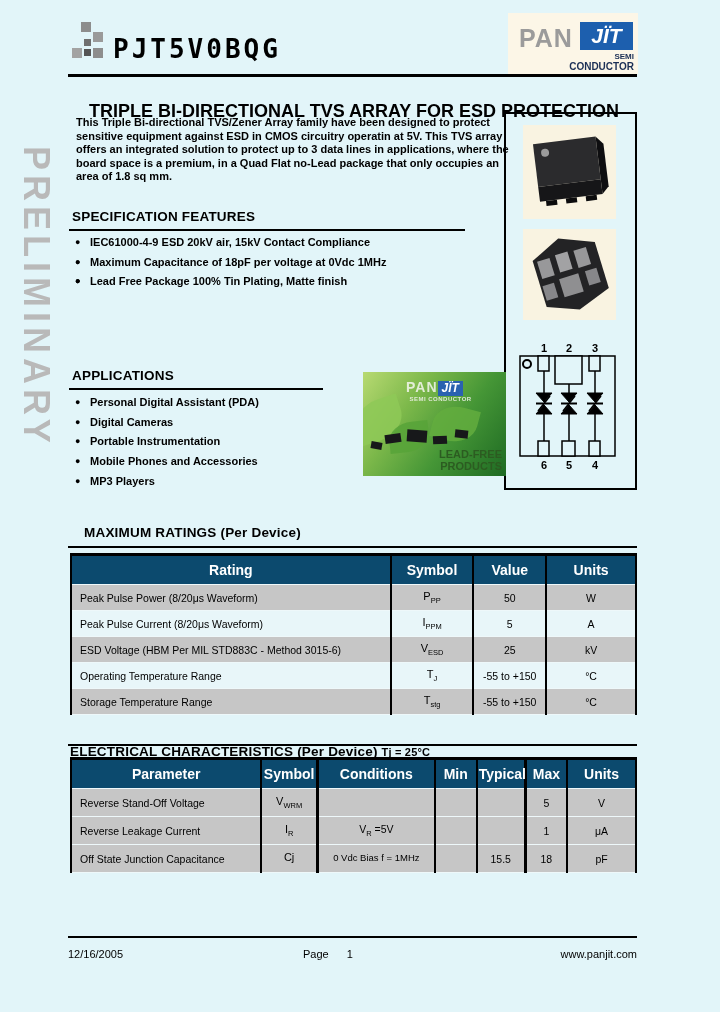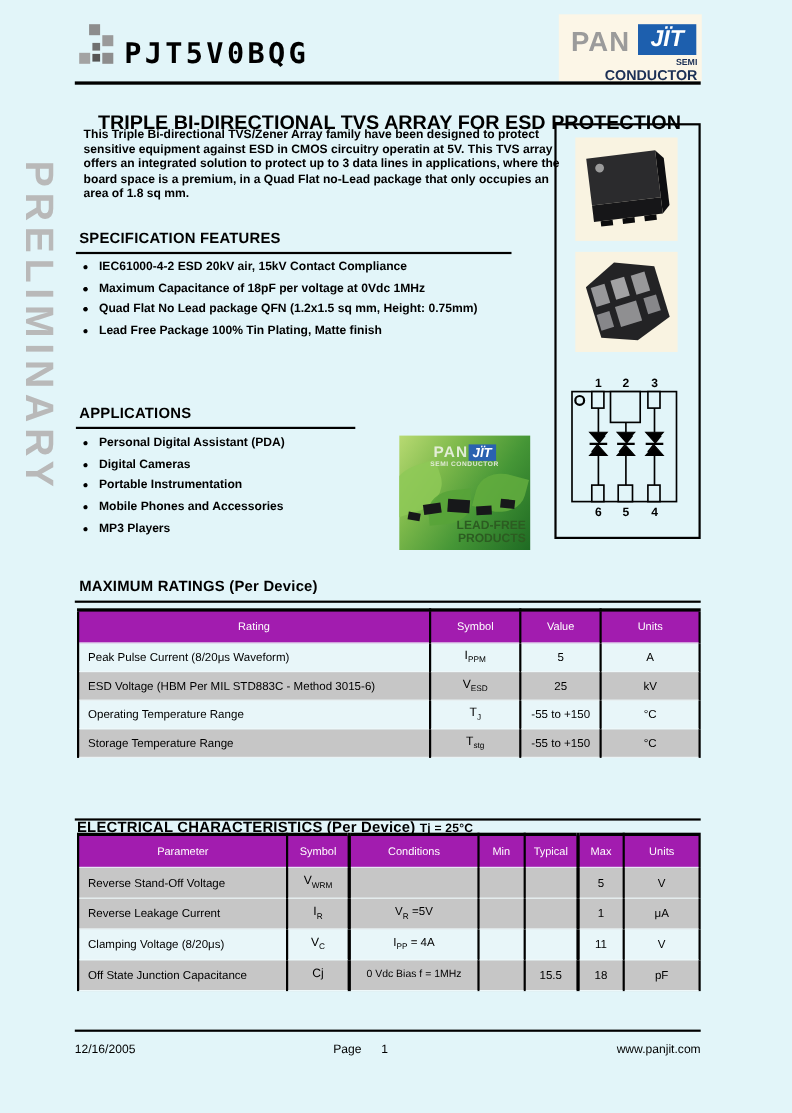--- a/index.html
+++ b/index.html
@@ -31,21 +31,21 @@
     position:absolute; left:113px; top:34px; margin:0;
     font-family:"DejaVu Sans Mono", monospace;
     font-size:26px; font-weight:bold; letter-spacing:3px;
   }
   .brand { position:absolute; left:508px; top:13px; width:130px; height:61px; background:#fcf6e7; }
   .brand-pan { position:absolute; left:11px; top:11px; font-size:25px; font-weight:bold; color:#9b9b9b; letter-spacing:1px; }
   .brand-jit { position:absolute; left:72px; top:9px; width:53px; height:28px; background:#1d5fae;
                color:#fff; font-weight:bold; font-style:italic; font-size:21px;
                display:flex; align-items:center; justify-content:center; }
   .brand-semi { position:absolute; right:4px; top:39px; font-size:8px; font-weight:bold; color:#1b2f55; }
-  .brand-conductor { position:absolute; right:4px; top:48px; font-size:13px; font-weight:bold; color:#1b2f55; }
+  .brand-conductor { position:absolute; right:4px; top:48px; font-size:10px; font-weight:bold; color:#1b2f55; }
   .header-rule { left:68px; top:74px; width:569px; height:3px; background:#000; }
 
   .doc-title { position:absolute; left:72px; top:84px; margin:17px; font-size:18px; font-weight:bold; }
 
   .description { position:absolute; left:72px; top:112px; width:436px; margin:4px;
                  font-size:11px; font-weight:bold; line-height:13.5px; }
 
   
   .package-box { position:absolute; left:504px; top:112px; width:129px; height:374px; border:2px solid #000; }
   .chip-img { position:absolute; left:17px; width:93px; background:#f9f3e1; }
@@ -56,21 +56,21 @@
   
   .sec-h { position:absolute; margin:0; font-size:13.5px; font-weight:bold; letter-spacing:0.2px; }
   .sec-note { font-size:11px; font-weight:bold; }
   .rule { position:absolute; background:#000; height:2px; }
 
   ul.blist { position:absolute; margin:0; padding:0; list-style:none; }
   ul.blist li { position:relative; padding-left:17px; font-size:11px; font-weight:bold; line-height:19.7px; white-space:nowrap; }
   .blt { position:absolute; left:2px; top:0; font-size:9px; }
 
   
-  .green-img { position:absolute; left:363px; top:396px; width:119px; height:104px; overflow:hidden;
+  .green-img { position:absolute; left:363px; top:372px; width:143px; height:104px; overflow:hidden;
                background:linear-gradient(125deg,#b8da72 0%,#7cb84a 32%,#459636 62%,#1e6a23 100%); }
   .leaf { position:absolute; border-radius:60% 0 60% 0; opacity:.85; }
   .leaf1 { left:-8px; top:28px; width:48px; height:40px; background:#8ec957; transform:rotate(-18deg); }
   .leaf2 { left:70px; top:34px; width:44px; height:36px; background:#63ad3e; transform:rotate(15deg); }
   .leaf3 { left:26px; top:50px; width:40px; height:30px; background:#57a338; transform:rotate(-6deg); }
   .gchip { position:absolute; background:#17181a; }
   .gc1 { left:22px; top:62px; width:16px; height:9px; transform:rotate(-8deg); }
   .gc2 { left:44px; top:58px; width:20px; height:12px; transform:rotate(4deg); }
   .gc3 { left:70px; top:64px; width:14px; height:8px; transform:rotate(-3deg); }
   .gc4 { left:92px; top:58px; width:13px; height:8px; transform:rotate(6deg); }
@@ -80,21 +80,21 @@
   .glogo-jit { display:inline-block; background:#2a62b0; color:#fff; font-weight:bold; font-style:italic;
                font-size:12px; padding:0 4px 1px 4px; }
   .glogo-sc { position:absolute; left:0; top:24px; width:76%; text-align:right;
               font-size:6px; font-weight:bold; color:rgba(235,240,230,.9); letter-spacing:.5px; }
   .glead { position:absolute; right:4px; bottom:4px; text-align:right;
            font-size:11px; font-weight:bold; color:#2c5c21; line-height:12px; }
 
   
   table.dt { position:absolute; left:70px; width:567px; border-collapse:collapse; table-layout:fixed;
              border-top:3px solid #000; border-left:2px solid #000; }
-  table.dt th { background:#a21caf; color:#fff; font-size:10px; font-weight:normal;
+  table.dt th { background:#0c4a6e; color:#fff; font-size:14px; font-weight:bold;
                 border-right:2px solid #000; border-bottom:1px solid #eef8fa; }
   table.dt td { font-size:10.5px; text-align:center; border-right:2px solid #000;
                 border-bottom:1px solid #eef8fa; }
   table.dt td.l { text-align:left; padding-left:8px; }
   tr.gray td { background:#c6c6c6; }
   tr.lite td { background:#e8f6f9; }
   .mr th { height:26px; } .mr td { height:23px; }
   .ec th { height:26px; } .ec td { height:25px; }
   .ec th:nth-child(2), .ec td:nth-child(2),
   .ec th:nth-child(5), .ec td:nth-child(5) { border-right-width:3px; }
@@ -202,25 +202,25 @@
           <path d="M75,74 L91,74 L83,65 Z"></path>
         <line x1="75" y1="63.5" x2="91" y2="63.5" stroke-width="2"></line>
         <line x1="89" y1="56" x2="77" y2="71" stroke-width="1.5"></line>
       </g>
     </svg>
   </div>
 
   <h3 class="sec-h" style="left:72px; top:209px;">SPECIFICATION FEATURES</h3>
   <div class="rule" style="left:69px; top:229px; width:396px;"></div>
   <ul class="blist" style="left:73px; top:233px;">
-    <li><span class="blt">●</span><span>IEC61000-4-2 ESD 20kV air, 15kV Contact Compliance</span></li>
+    <li><span class="blt">●</span><span>IEC61000-4-9 ESD 20kV air, 15kV Contact Compliance</span></li>
     <li><span class="blt">●</span></li>
     <li><span class="blt">●</span><span>Maximum Capacitance of 18pF per voltage at 0Vdc 1MHz</span></li>
     <li><span class="blt">●</span></li>
-    <li><span class="blt">●</span><span>Quad Flat No Lead package  QFN (1.2x1.5 sq mm, Height: 0.75mm)</span></li>
+    <li><span class="blt">●</span></li>
     <li><span class="blt">●</span><span>Lead Free Package 100% Tin Plating, Matte finish</span></li>
   </ul>
 
   <h3 class="sec-h" style="left:72px; top:368px;">APPLICATIONS</h3>
   <div class="rule" style="left:69px; top:388px; width:254px;"></div>
   <ul class="blist" style="left:73px; top:393px;">
     <li><span class="blt">●</span><span>Personal Digital Assistant (PDA)</span></li>
     <li><span class="blt">●</span><span>Digital Cameras</span></li>
     <li><span class="blt">●</span><span>Portable Instrumentation</span></li>
     <li><span class="blt">●</span><span>Mobile Phones and Accessories</span></li>
@@ -238,35 +238,41 @@
     <div class="gchip gc5"></div>
     <div class="glogo">
       <span class="glogo-pan">PAN</span><span class="glogo-jit">JÏT</span>
     </div>
     <div class="glogo-sc">SEMI CONDUCTOR</div>
     <div class="glead">
       <span>LEAD-FREE</span><br><span>PRODUCTS</span>
     </div>
   </div>
 
-  <h3 class="sec-h" style="left:72px; top:525px;text-align:center;">MAXIMUM RATINGS (Per Device)</h3>
+  <h3 class="sec-h" style="left:84px; top:525px;text-align:center;">MAXIMUM RATINGS (Per Device)</h3>
   <div class="rule" style="left:68px; top:546px; width:569px;"></div>
   <table class="dt mr" style="top:553px;">
     <colgroup>
         <col style="width:56.6%">
         <col style="width:14.6%">
         <col style="width:12.9%">
         <col style="width:15.9%">
       </colgroup>
     <tbody>
         <tr>
       <th>Rating</th>
           <th>Symbol</th>
       <th>Value</th>
           <th>Units</th>
+    </tr>
+    <tr class="gray">
+      <td class="l">Peak Pulse Power (8/20μs Waveform)</td>
+      <td><span class="sym">P</span><sub>PP</sub></td>
+      <td>50</td>
+          <td>W</td>
     </tr>
     <tr class="lite">
       <td class="l">Peak Pulse Current (8/20μs Waveform)</td>
       <td><span class="sym">I</span><sub>PPM</sub></td>
       <td>5</td>
           <td>A</td>
     </tr>
     <tr class="gray">
       <td class="l">ESD Voltage (HBM Per MIL STD883C - Method 3015-6)</td>
       <td><span class="sym">V</span><sub>ESD</sub></td>
@@ -323,29 +329,20 @@
     </tr>
     <tr class="gray">
       <td class="l">Reverse Leakage Current</td>
       <td><span class="sym">I</span><sub>R</sub></td>
       <td><span>V</span><sub>R</sub><span> =5V</span></td>
       <td></td>
           <td></td>
       <td>1</td>
           <td>μA</td>
     </tr>
-    <tr class="lite">
-      <td class="l">Clamping Voltage (8/20μs)</td>
-      <td><span class="sym">V</span><sub>C</sub></td>
-      <td><span>I</span><sub>PP</sub><span> = 4A</span></td>
-      <td></td>
-          <td></td>
-      <td>11</td>
-          <td>V</td>
-    </tr>
     <tr class="gray">
       <td class="l">Off State Junction Capacitance</td>
       <td><span class="sym">Cj</span><sub></sub></td>
       <td style="font-size:9.5px;"><span>0 Vdc Bias f = 1MHz</span><sub></sub><span></span></td>
       <td></td>
           <td>15.5</td>
       <td>18</td>
           <td>pF</td>
     </tr>
   </tbody>

